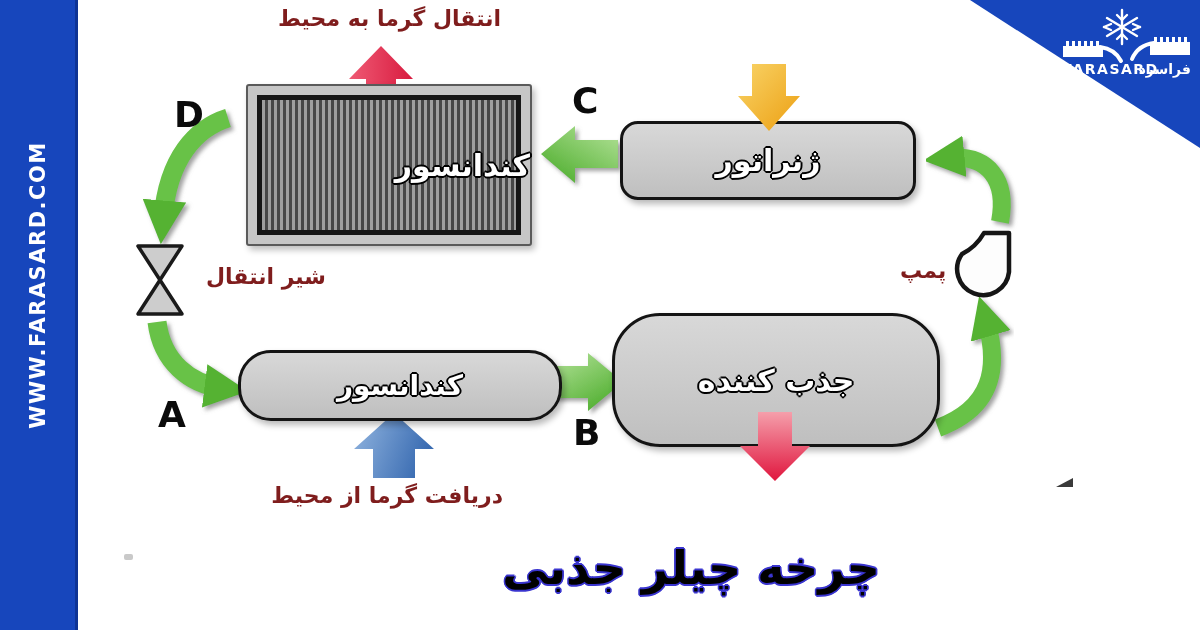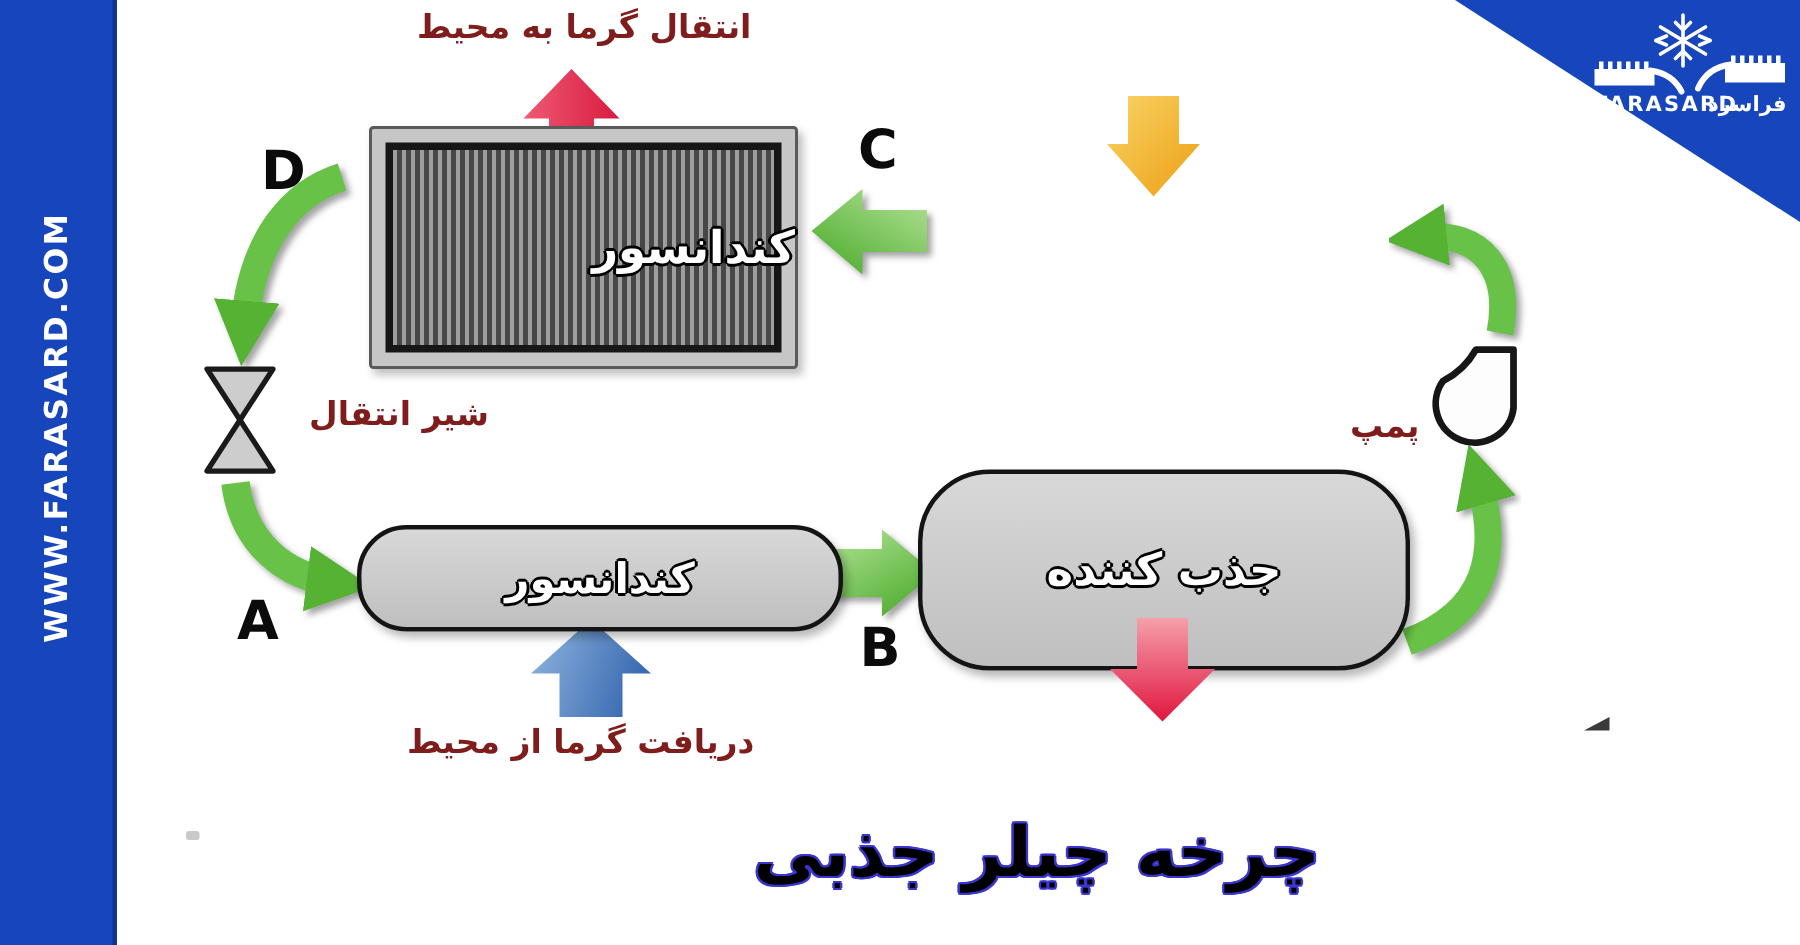--- a/index.html
+++ b/index.html
@@ -110,38 +110,41 @@
     <polygon points="1056,487 1073,487 1073,478" fill="#3a3a3a"></polygon>
   </svg>
 
   <div class="condenser">
     <div class="condenser-coil"></div>
     <div class="condenser-label">
       <span class="box-label fs30">کندانسور</span>
     </div>
   </div>
 
+  <div class="pill generator">
+    <span class="box-label fs30">ژنراتور</span>
+  </div>
 
   <div class="pill evaporator">
     <span class="box-label fs28">کندانسور</span>
   </div>
 
   <div class="pill absorber">
     <span class="box-label fs30">جذب کننده</span>
   </div>
 
   <svg class="layer" viewBox="0 0 1200 630">
     <polygon points="752,64 786,64 786,96 800,96 769,131 738,96 752,96" fill="url(#yellowGrad)"></polygon>
     <polygon points="758,412 792,412 792,446 810,446 775,481 740,446 758,446" fill="url(#redDownGrad)"></polygon>
   </svg>
 
   <div class="slabel centered" style="left:262px;top:6px;width:255px">انتقال گرما به محیط</div>
   <div class="slabel centered" style="left:283px;top:483px;width:220px">دریافت گرما از محیط</div>
   <div class="slabel" style="left:206px;top:264px">شیر انتقال</div>
-  <div class="slabel" style="left:900px;top:272px">پمپ</div>
+  <div class="slabel" style="left:900px;top:258px">پمپ</div>
 
   <div class="pt" style="left:174px;top:94px">D</div>
   <div class="pt" style="left:572px;top:80px">C</div>
   <div class="pt" style="left:158px;top:394px">A</div>
   <div class="pt" style="left:573px;top:412px">B</div>
 
   <div class="title">چرخه چیلر جذبی</div>
 
   <div class="sidebar">
     <div class="sidebar-text-wrap">

